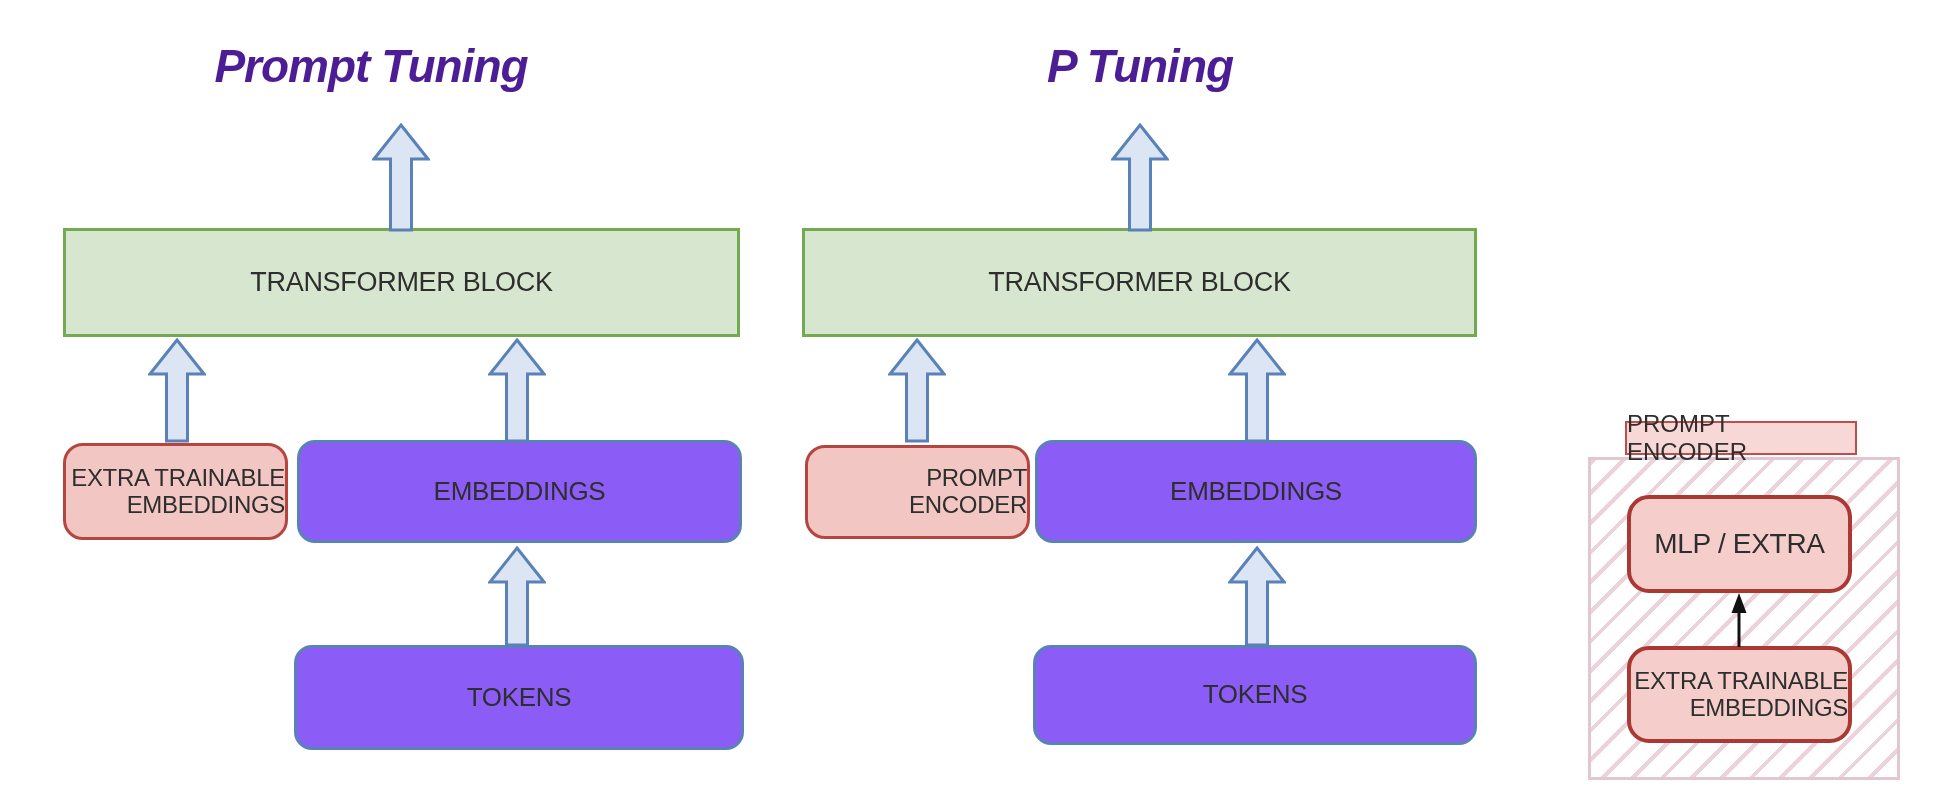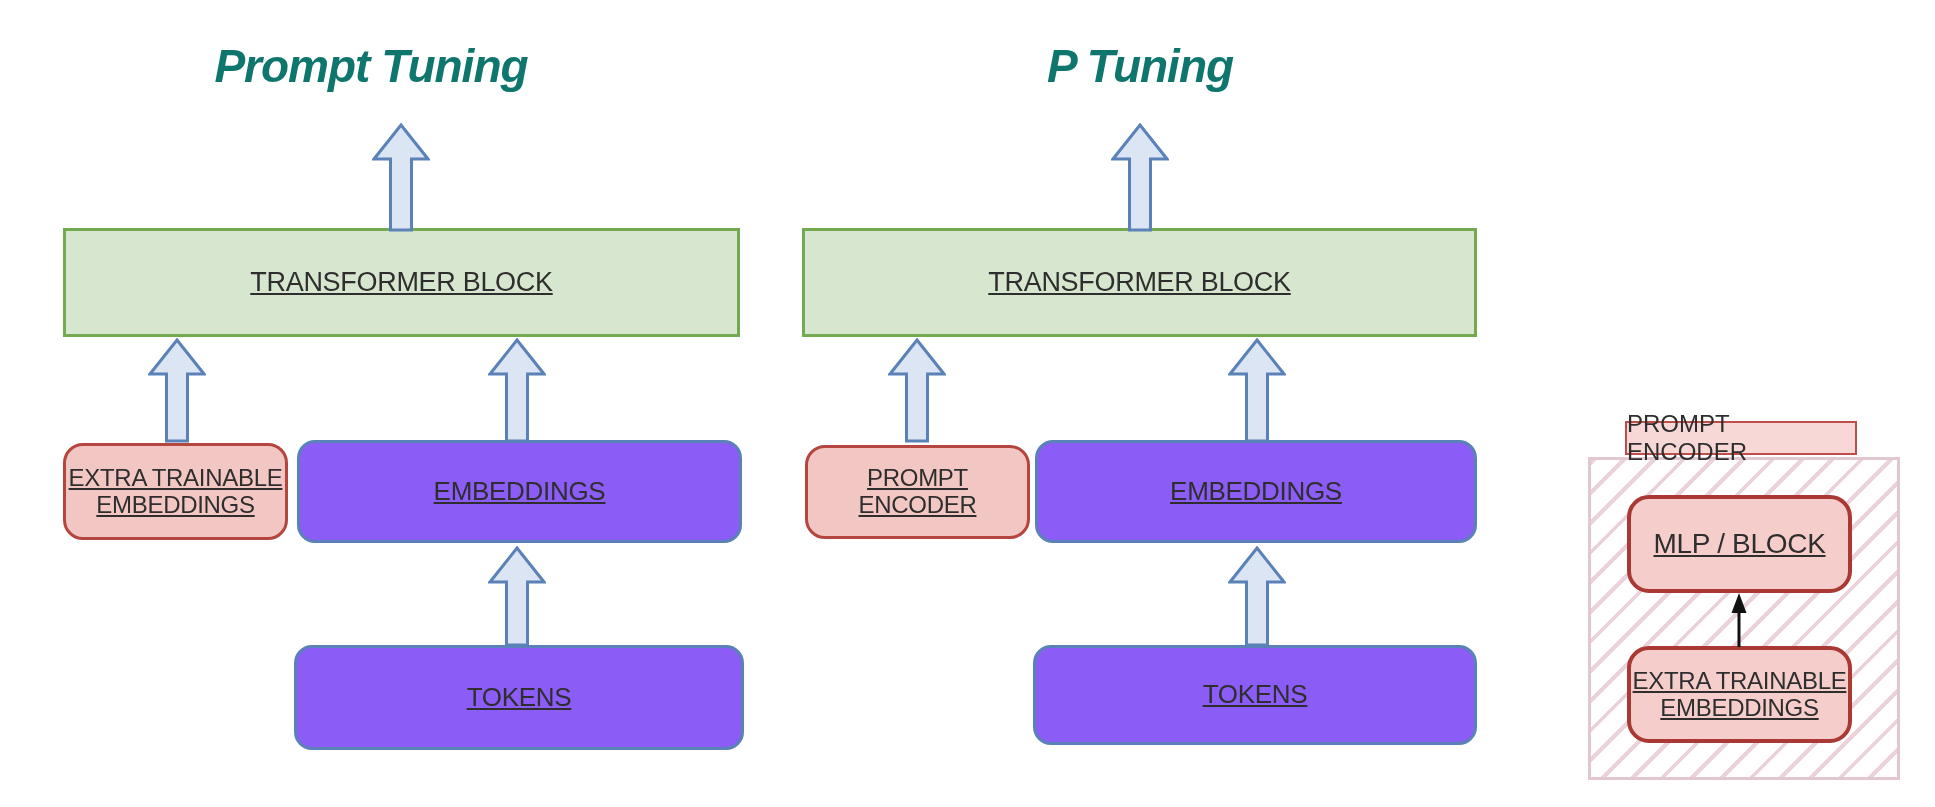--- a/index.html
+++ b/index.html
@@ -2,25 +2,25 @@
 <html><head>
 <meta charset="utf-8">
 <style>
   html,body{margin:0;padding:0;background:#ffffff;}
   .canvas{
     position:relative;width:1935px;height:807px;background:#ffffff;overflow:hidden;
     font-family:"Liberation Sans", sans-serif;color:#2e2e2e;
   }
   .title{
     position:absolute;height:60px;display:flex;align-items:center;justify-content:center;
-    font-size:46px;font-weight:bold;font-style:italic;color:#0f766e;letter-spacing:-1px;
+    font-size:46px;font-weight:bold;font-style:italic;color:#4c1d95;letter-spacing:-1px;
   }
   .box{
     position:absolute;box-sizing:border-box;display:flex;align-items:center;justify-content:center;
-    text-align:center;font-size:26px;letter-spacing:-0.3px;line-height:1.12;z-index:1;color:#2e2e2e;text-decoration:underline;
+    text-align:right;font-size:26px;letter-spacing:-0.3px;line-height:1.12;z-index:1;color:#2e2e2e;
   }
   .green{background:#d7e6cf;border:3px solid #73a951;font-size:27px;}
   .blue{background:#8b5cf6;border:3px solid #5a82b8;border-radius:18px;}
   .red{background:#f2c7c3;border:3px solid #b5453f;border-radius:20px;font-size:24px;}
   .panel-red{background:#f5cecb;border:4px solid #aa3833;border-radius:22px;font-size:26px;}
   .panel-label{
     position:absolute;box-sizing:border-box;background:#f8d8d6;border:2px solid #bf4d49;
     display:flex;align-items:center;justify-content:center;font-size:24px;z-index:2;color:#2e2e2e;
   }
   .hatch{
@@ -116,21 +116,21 @@
     <span>TOKENS</span>
   </div>
 
   <div class="hatch" style="left:1588px;top:457px;width:312px;height:323px;"></div>
 
   <div class="panel-label" style="left:1625px;top:421px;width:232px;height:34px;">
     <span>PROMPT ENCODER</span>
   </div>
 
   <div class="box panel-red" style="left:1627px;top:495px;width:225px;height:98px;font-size:28px;">
-    <span>MLP / BLOCK</span>
+    <span>MLP / EXTRA</span>
   </div>
 
   <div class="arrow" style="left:1729px;top:591px;z-index:2;">
     <svg width="20" height="58" viewBox="0 0 20 58">
       <line x1="10" y1="56" x2="10" y2="18" stroke="#111111" stroke-width="3"></line>
       <polygon points="10,2 17.5,22 2.5,22" fill="#111111"></polygon>
     </svg>
   </div>
 
   <div class="box panel-red" style="left:1627px;top:646px;width:225px;height:97px;font-size:24px;">

